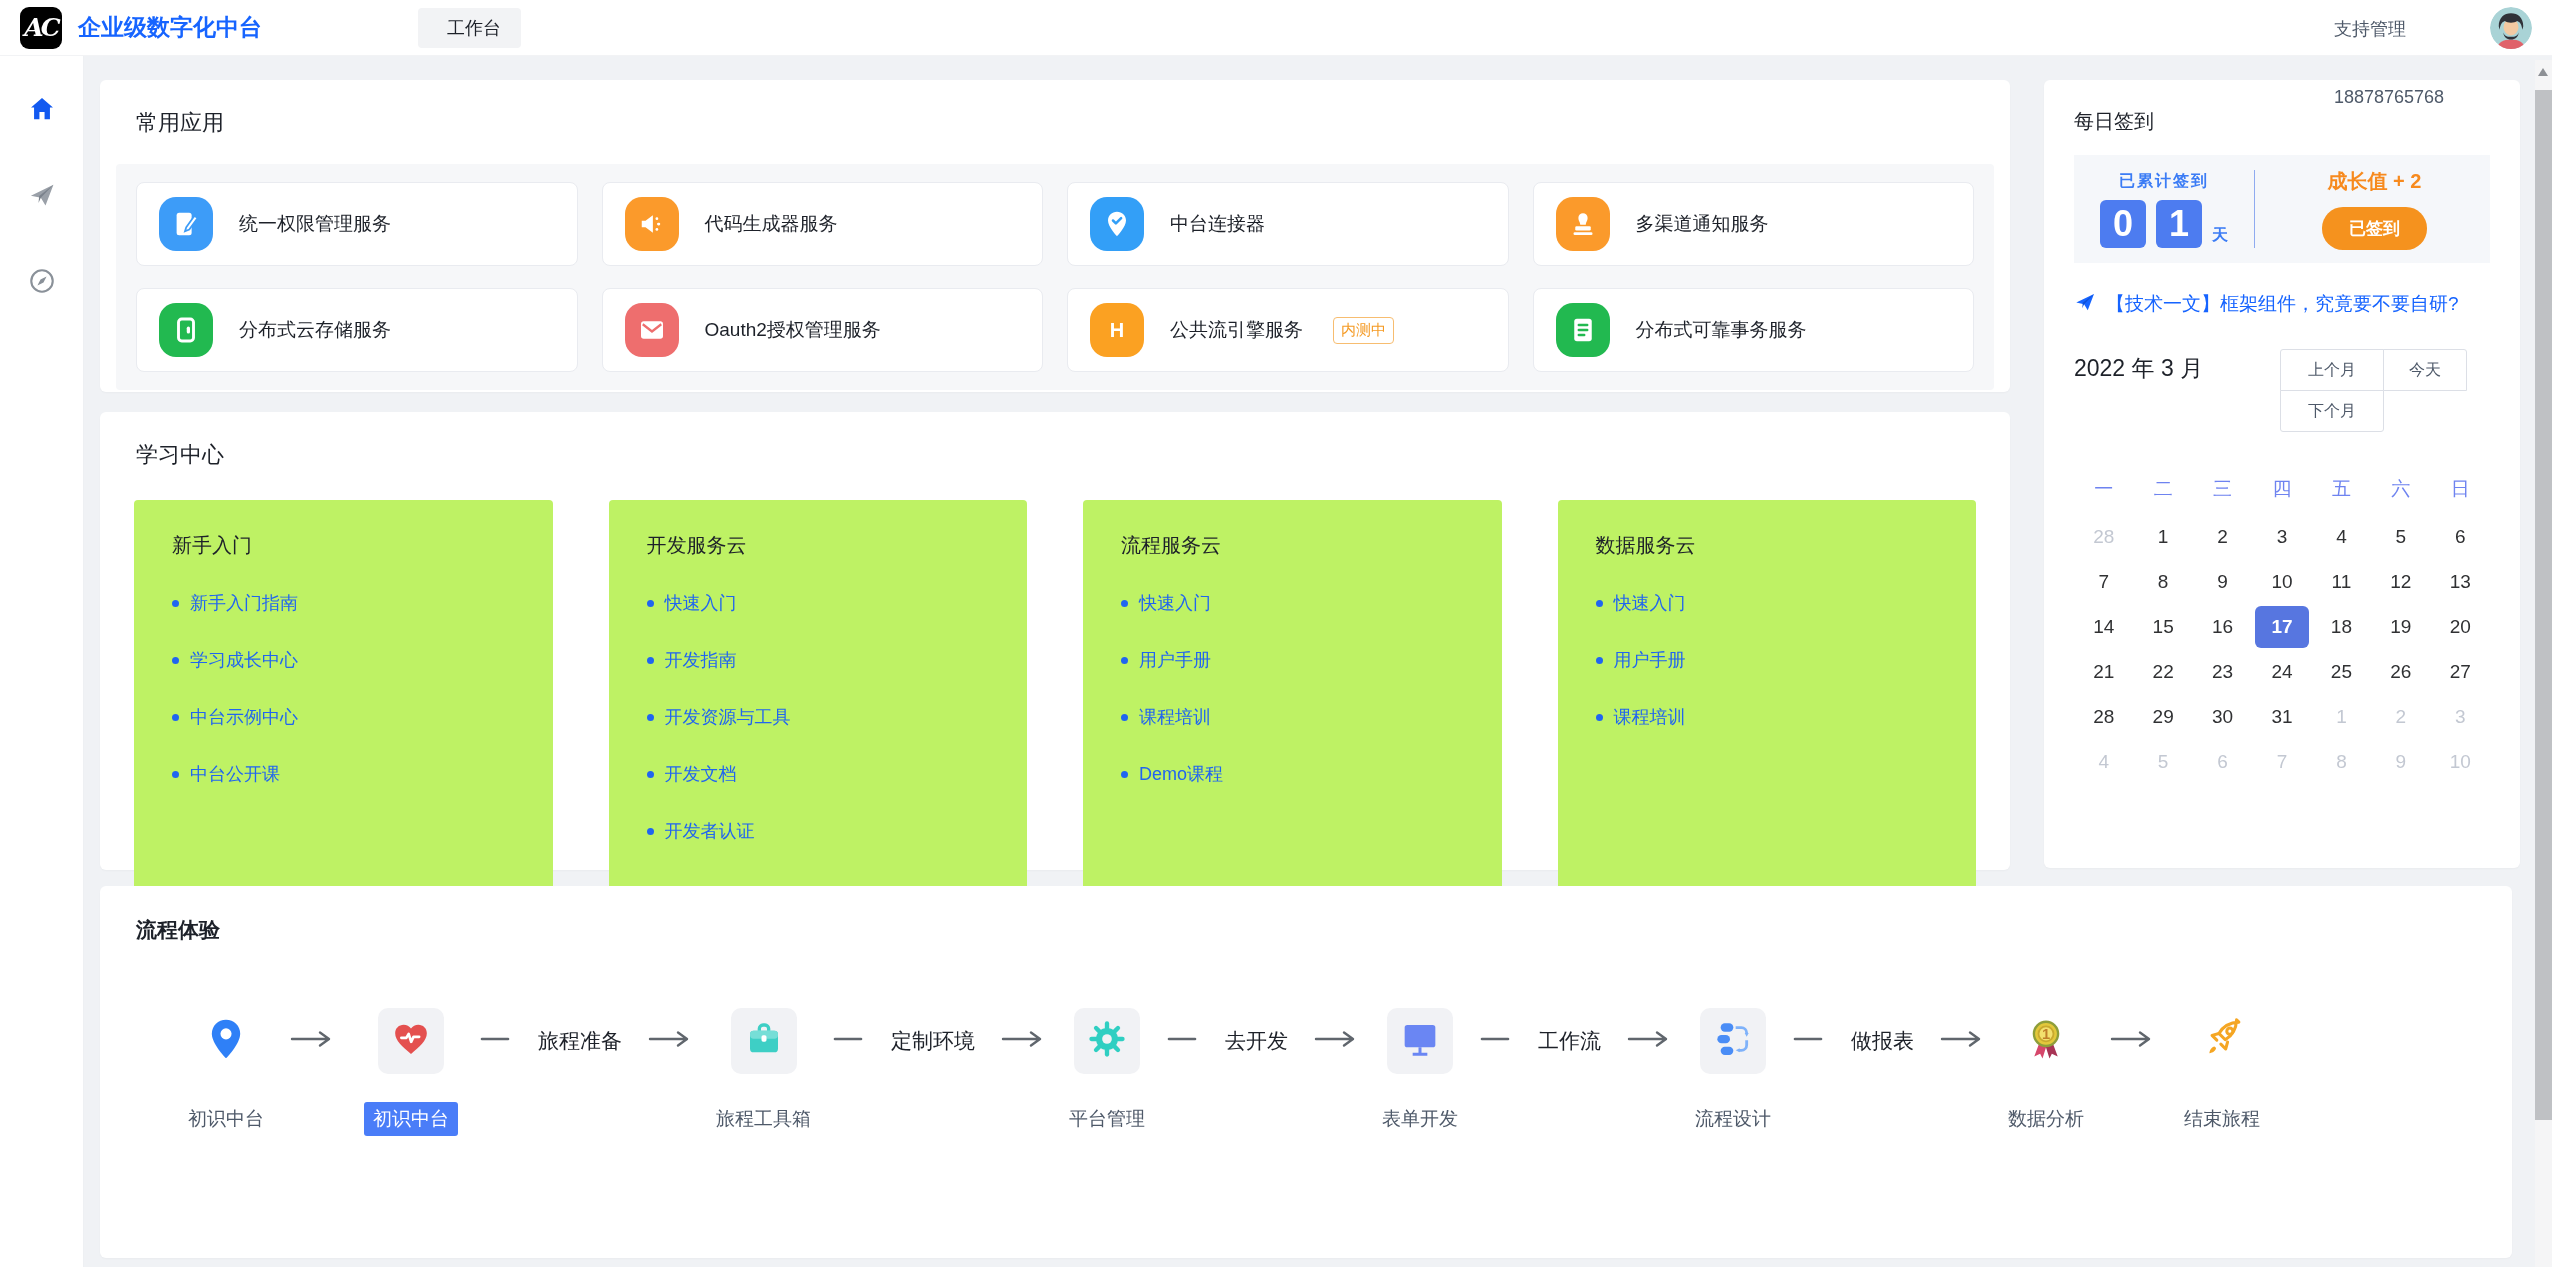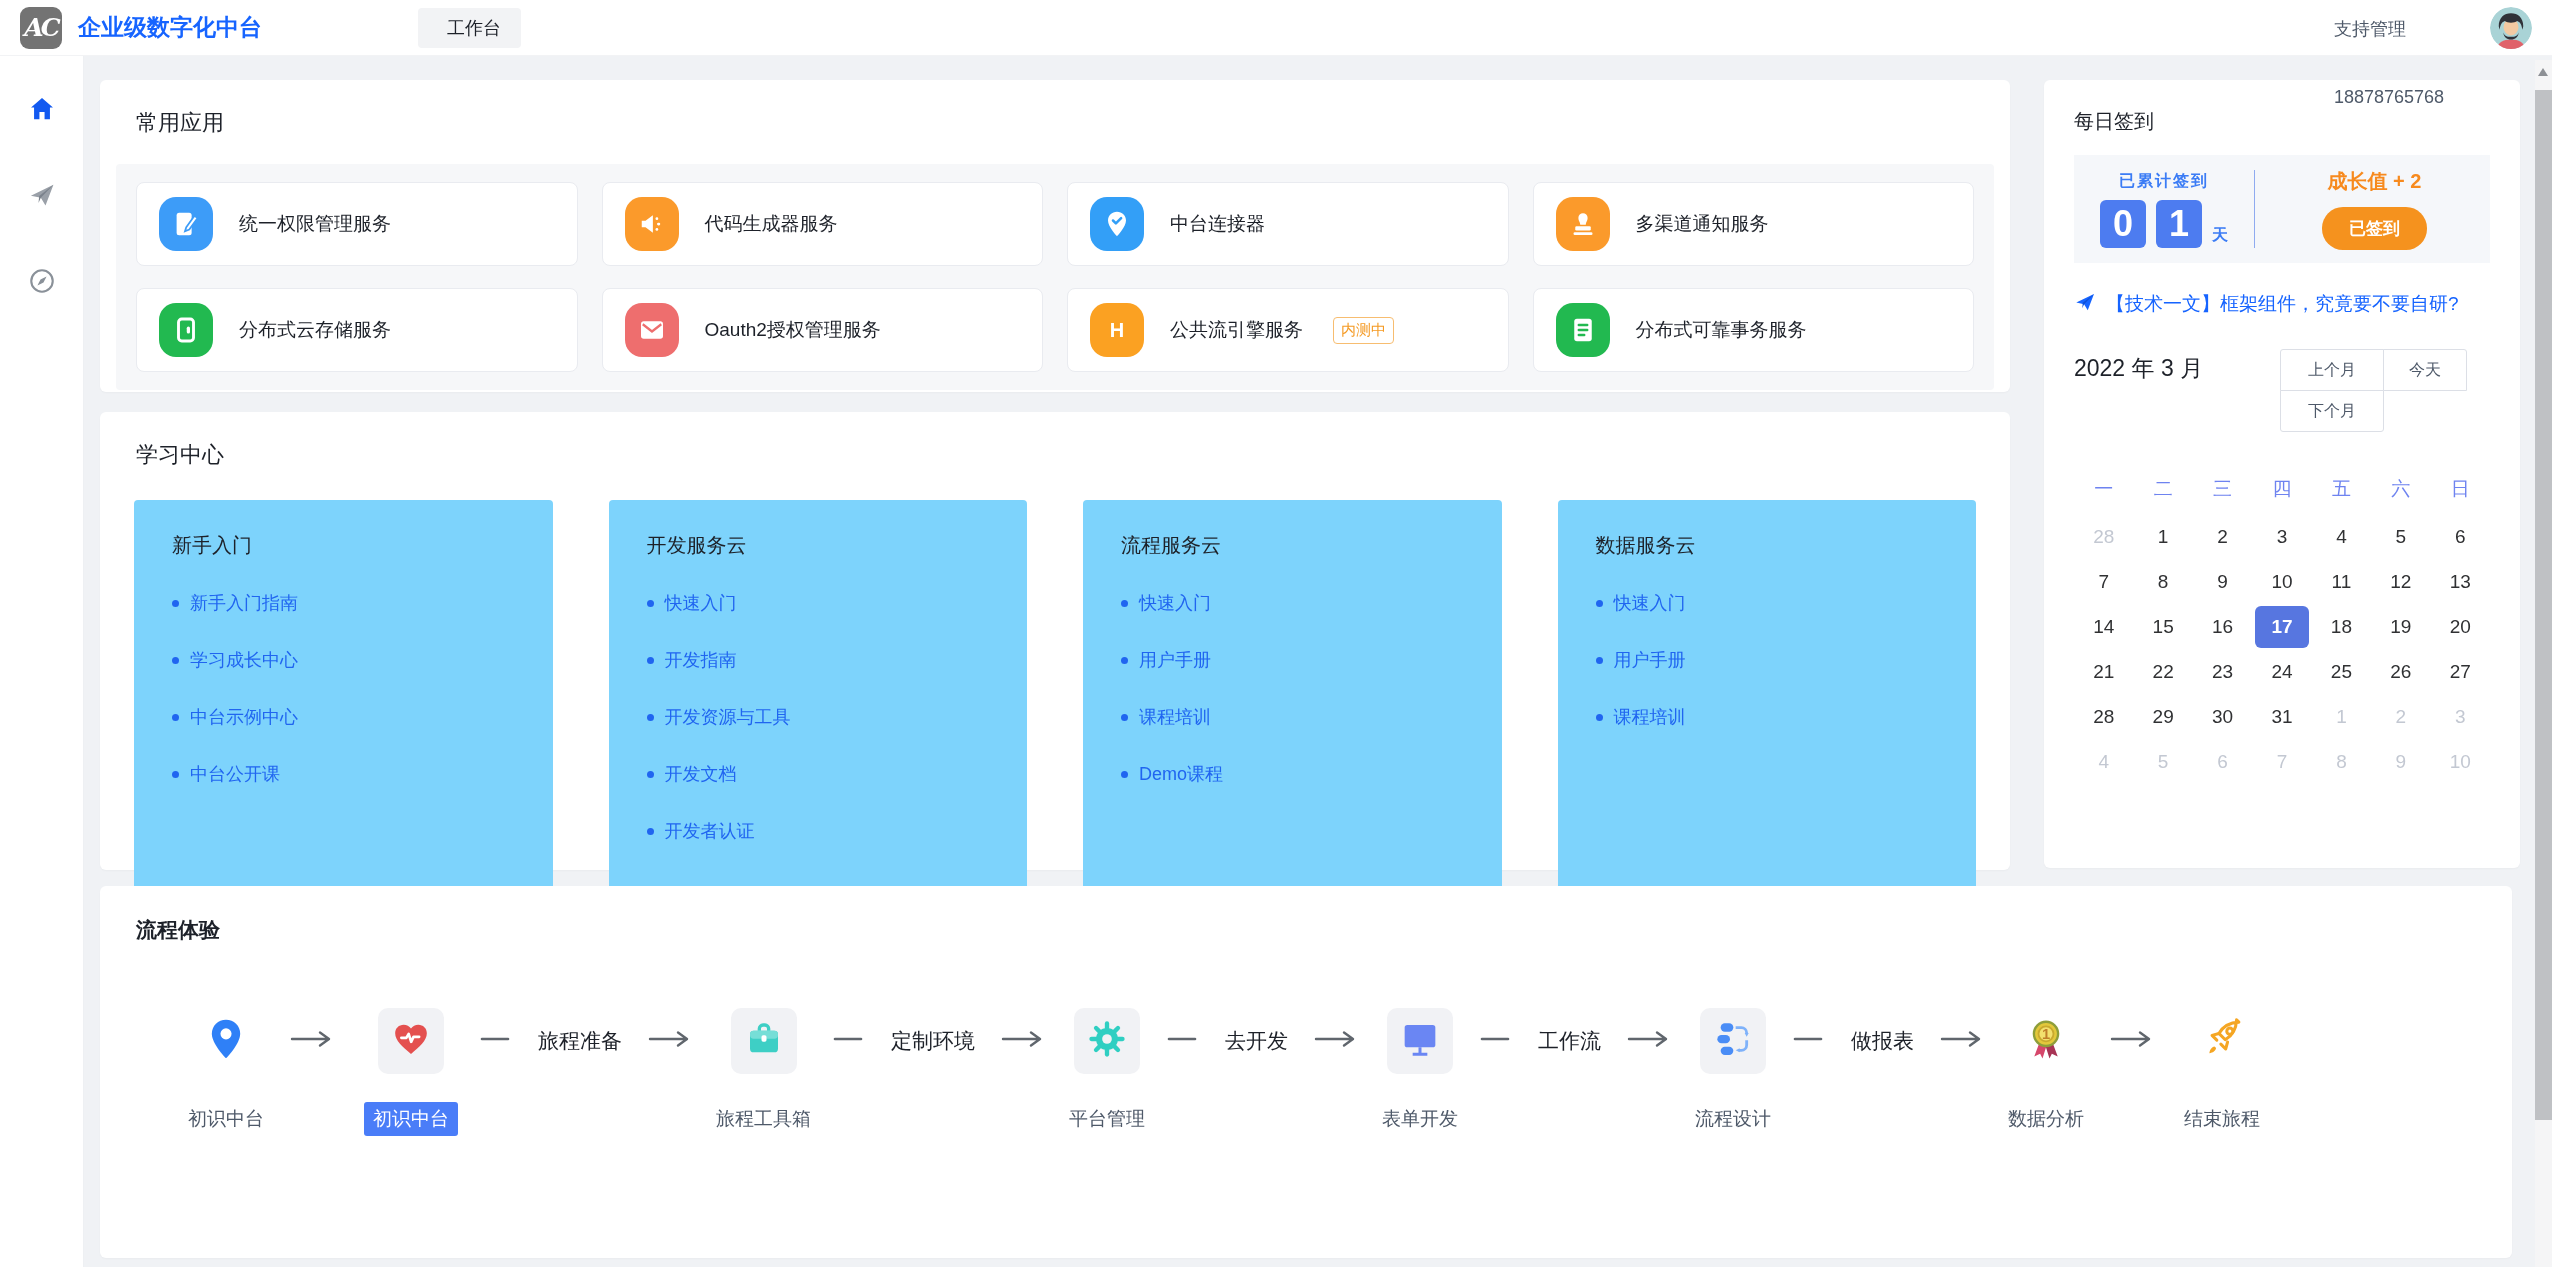--- a/index.html
+++ b/index.html
@@ -2,21 +2,21 @@
 <html><head>
 <meta charset="utf-8">
 <style>
   html,body{margin:0;padding:0;background:#e8eaed;}
   *{box-sizing:border-box;}
   .screen{position:relative;width:2552px;height:1267px;background:#f0f2f5;overflow:hidden;
           font-family:"Liberation Sans",sans-serif;color:#1d2129;}
   
   .topbar{position:absolute;left:0;top:0;width:2552px;height:56px;background:#fff;
           display:flex;align-items:center;padding:0 20px;border-bottom:1px solid #f2f3f5;z-index:6;}
-  .logo-box{width:42px;height:42px;border-radius:9px;background:#737373;color:#fff;display:flex;
+  .logo-box{width:42px;height:42px;border-radius:9px;background:#000000;color:#fff;display:flex;
             align-items:center;justify-content:center;font-family:"DejaVu Serif",serif;
             font-style:italic;font-weight:bold;font-size:25px;letter-spacing:-3px;flex:none;}
   .app-title{margin-left:16px;font-size:23px;color:#1664ff;font-weight:700;white-space:nowrap;}
   .workbench-tab{margin-left:156px;height:40px;background:#f2f3f5;border-radius:4px;display:flex;
             align-items:center;gap:9px;padding:0 20px;font-size:18px;color:#1d2129;cursor:pointer;}
   .topbar-right{margin-left:auto;display:flex;align-items:center;gap:46px;font-size:18px;color:#4e5969;}
   .topbar-right .menu-item{cursor:pointer;white-space:nowrap;}
   .avatar{width:42px;height:42px;border-radius:50%;overflow:hidden;flex:none;cursor:pointer;}
   
   .side-nav{position:absolute;left:0;top:56px;width:84px;height:1211px;background:#fff;
@@ -35,21 +35,21 @@
               display:grid;grid-template-columns:repeat(4,1fr);gap:22px 24px;}
   .app-card{background:#fff;border:1px solid #e9ebf0;border-radius:8px;height:84px;display:flex;
             align-items:center;padding-left:22px;gap:26px;cursor:pointer;}
   .app-icon{width:54px;height:54px;border-radius:17px;display:flex;align-items:center;
             justify-content:center;flex:none;}
   .app-label{font-size:19px;color:#1d2129;white-space:nowrap;}
   .app-badge{margin-left:4px;font-size:15px;color:#f59a23;border:1px solid #f7bd70;border-radius:4px;
              padding:3px 7px;white-space:nowrap;}
   
   .learning-grid{margin:30px 34px 0;display:grid;grid-template-columns:repeat(4,1fr);gap:56px;}
-  .learn-col{background:#7dd3fc;border-radius:4px;height:390px;padding:32px 38px;}
+  .learn-col{background:#bef264;border-radius:4px;height:390px;padding:32px 38px;}
   .learn-heading{font-size:20px;color:#1d2129;margin-bottom:32px;}
   .learn-link{display:flex;align-items:center;gap:11px;margin-bottom:33px;cursor:pointer;}
   .learn-link .dot{width:7px;height:7px;border-radius:50%;background:#2065f0;flex:none;}
   .learn-link .txt{font-size:18px;color:#2065f0;white-space:nowrap;}
   
   #card-journey .section-title{font-weight:bold;font-size:21px;padding:30px 36px 0;}
   .journey-row{display:flex;align-items:flex-start;margin:62px 0 0 88px;}
   .j-step{display:flex;flex-direction:column;align-items:center;cursor:pointer;}
   .j-icon-area{height:70px;display:flex;align-items:center;justify-content:center;}
   .j-tile{width:66px;height:66px;background:#f1f2f5;border-radius:10px;display:flex;

